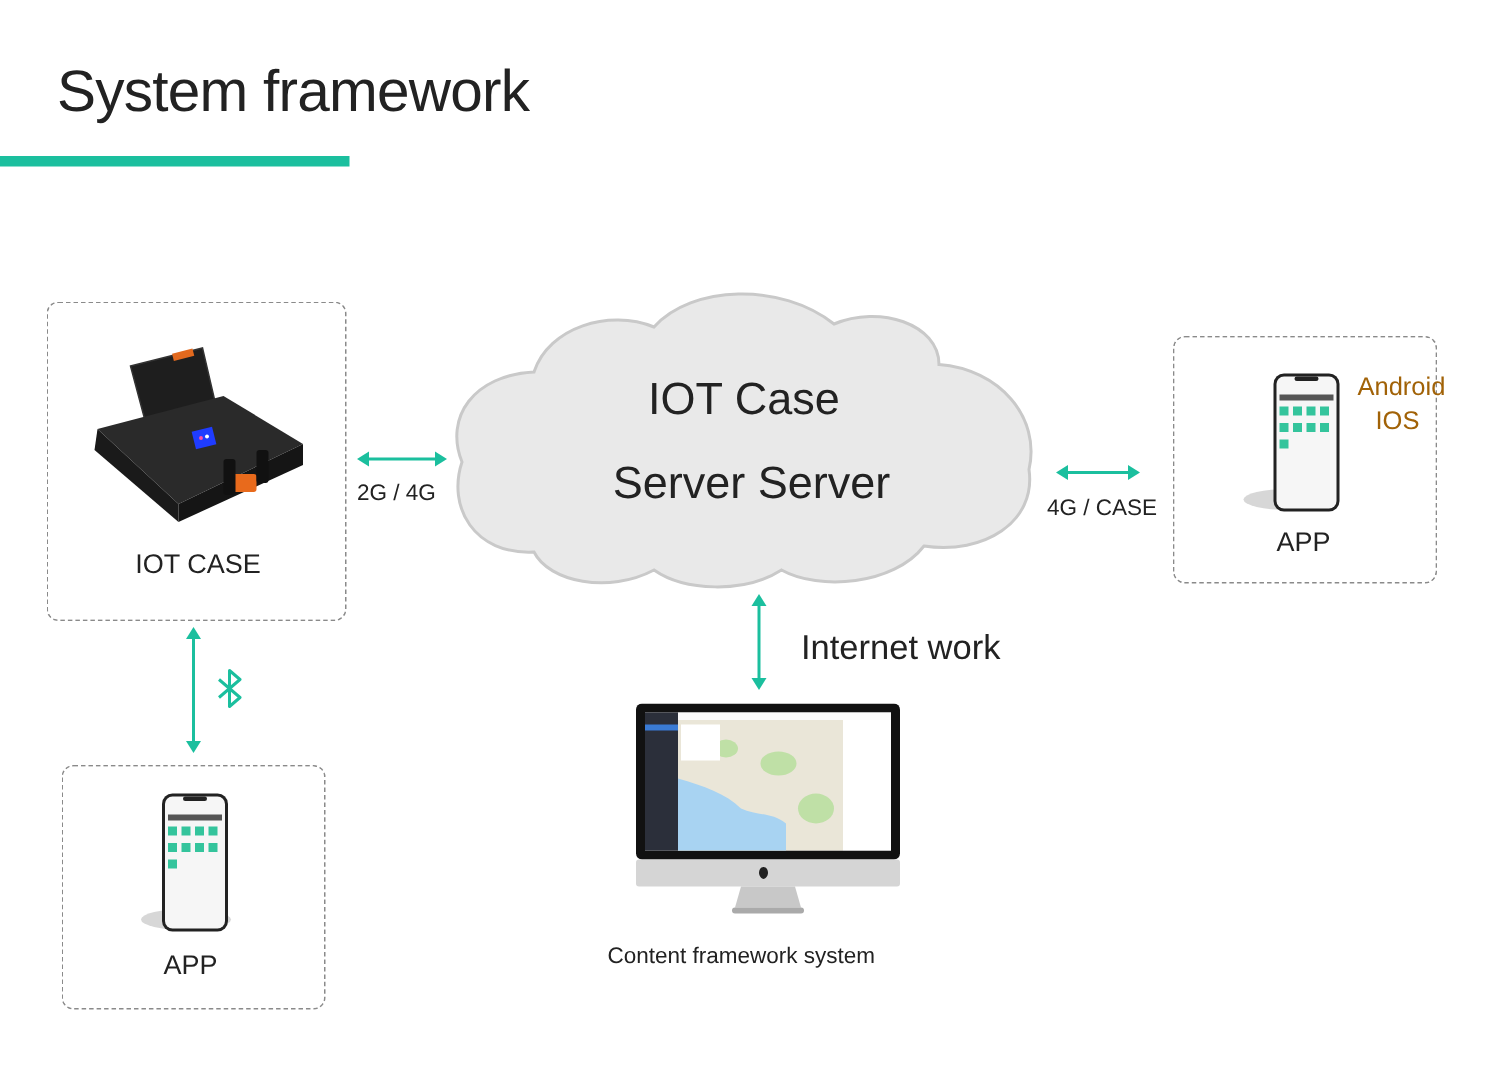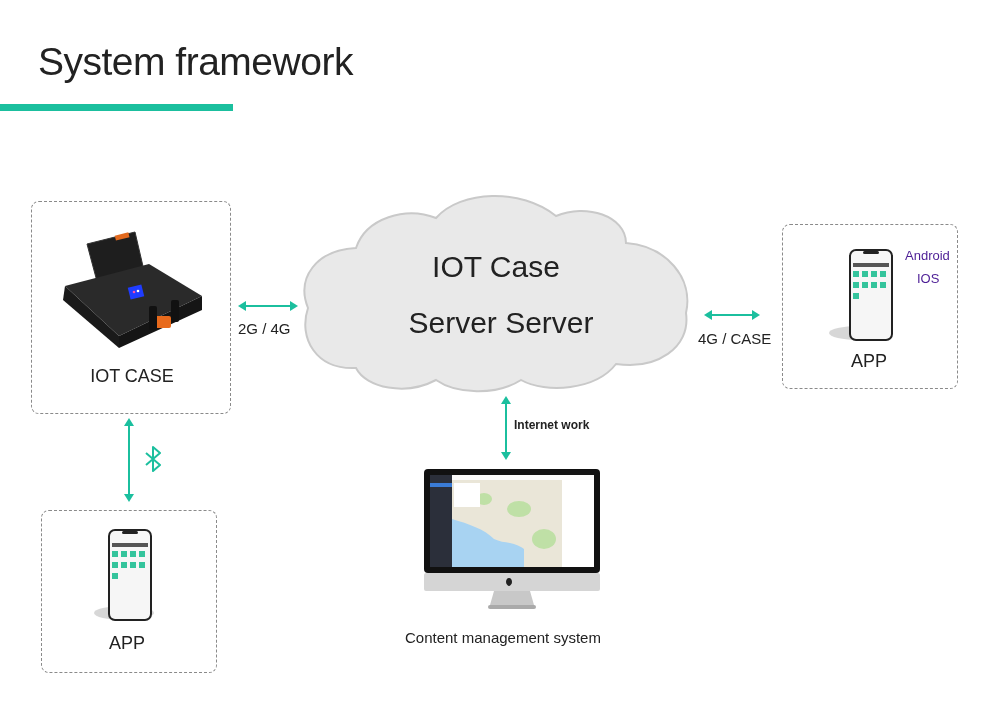--- a/index.html
+++ b/index.html
@@ -4,21 +4,21 @@
 <style>
   html, body { margin:0; padding:0; }
   body { width:1000px; height:713px; background:#ffffff; position:relative; overflow:hidden;
          font-family:"Liberation Sans", sans-serif; color:#222; }
   .abs { position:absolute; }
   .title { left:38px; top:40px; font-size:39px; color:#222; letter-spacing:-0.5px; }
   .title-bar { left:0; top:104px; width:233px; height:7px; background:#1bbf9e; }
   .box { border:1.5px dashed #8a8a8a; border-radius:8px; box-sizing:border-box; }
   .lbl { font-size:18px; color:#222; white-space:nowrap; }
   .small { font-size:15px; color:#222; white-space:nowrap; }
-  .teal-text { color:#4c1d95; font-size:13px; white-space:nowrap; }
+  .teal-text { color:#a16207; font-size:17px; white-space:nowrap; }
   .cloud-text { font-size:30px; color:#222; white-space:nowrap; text-align:center; }
   svg { display:block; }
 </style>
 </head>
 <body>
 
 <div class="abs title">System framework</div>
 <div class="abs title-bar"></div>
 
 <div class="abs box" style="left:31px;top:201px;width:200px;height:213px;">
@@ -98,21 +98,21 @@
   <div class="abs lbl" style="left:68px;top:126px;">APP</div>
 </div>
 
 <div class="abs" style="left:500px;top:396px;width:12px;height:64px;">
   <svg width="12" height="64" viewBox="0 0 12 64">
     <line x1="6" y1="6" x2="6" y2="58" stroke="#1bbf9e" stroke-width="2"></line>
     <polygon points="6,0 1,8 11,8" fill="#1bbf9e"></polygon>
     <polygon points="6,64 1,56 11,56" fill="#1bbf9e"></polygon>
   </svg>
 </div>
-<div class="abs" style="left:514px;top:418px;font-size:12px;white-space:nowrap;font-weight:bold;">Internet work</div>
+<div class="abs" style="left:534px;top:418px;font-size:23px;white-space:nowrap;">Internet work</div>
 
 <div class="abs" style="left:424px;top:469px;width:176px;height:142px;">
   <svg width="176" height="142" viewBox="0 0 176 142">
     <rect x="0" y="0" width="176" height="104" rx="4" fill="#111"></rect>
     <rect x="0" y="104" width="176" height="18" rx="2" fill="#d5d5d5"></rect>
     <path d="M85,109 c2,0 3,2 3,4 c0,2 -2,4 -3,4 c-1,0 -3,-2 -3,-4 c0,-2 1,-4 3,-4z" fill="#222"></path>
     <polygon points="70,122 106,122 110,136 66,136" fill="#c8c8c8"></polygon>
     <rect x="64" y="136" width="48" height="4" rx="2" fill="#aaa"></rect>
     <rect x="6" y="6" width="164" height="92" fill="#f2f2f2"></rect>
     <rect x="6" y="6" width="22" height="92" fill="#2b2f3a"></rect>
@@ -120,21 +120,21 @@
     <rect x="28" y="6" width="142" height="5" fill="#fafafa"></rect>
     <rect x="28" y="11" width="110" height="87" fill="#eae6d8"></rect>
     <path d="M28,50 C45,55 60,60 70,70 C80,75 90,72 100,80 L100,98 L28,98 Z" fill="#a8d3f2"></path>
     <ellipse cx="95" cy="40" rx="12" ry="8" fill="#bfe0a6"></ellipse>
     <ellipse cx="60" cy="30" rx="8" ry="6" fill="#bfe0a6"></ellipse>
     <ellipse cx="120" cy="70" rx="12" ry="10" fill="#bfe0a6"></ellipse>
     <rect x="30" y="14" width="26" height="24" fill="#ffffff"></rect>
     <rect x="138" y="11" width="32" height="87" fill="#ffffff"></rect>
   </svg>
 </div>
-<div class="abs small" style="left:405px;top:629px;">Content management system</div>
+<div class="abs small" style="left:405px;top:629px;">Content framework system</div>
 
 <div class="abs" style="left:123px;top:418px;width:12px;height:84px;">
   <svg width="12" height="84" viewBox="0 0 12 84">
     <line x1="6" y1="6" x2="6" y2="78" stroke="#1bbf9e" stroke-width="2"></line>
     <polygon points="6,0 1,8 11,8" fill="#1bbf9e"></polygon>
     <polygon points="6,84 1,76 11,76" fill="#1bbf9e"></polygon>
   </svg>
 </div>
 <div class="abs" style="left:143px;top:446px;width:22px;height:26px;">
   <svg width="22" height="26" viewBox="0 0 22 26">

